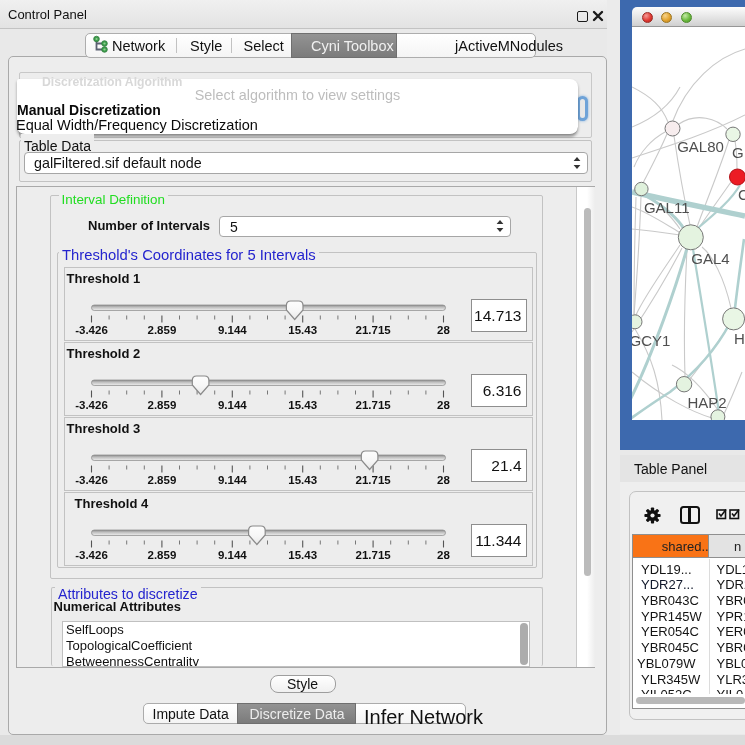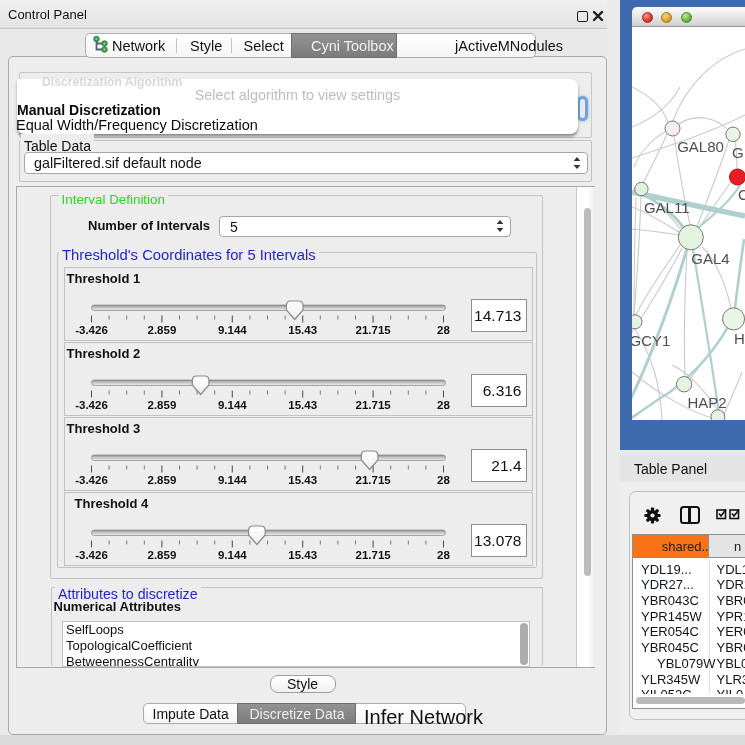--- a/index.html
+++ b/index.html
@@ -254,21 +254,21 @@
     <line x1="361.9" y1="48.5" x2="361.9" y2="52.5" stroke="#777" stroke-width="1"></line>
     <line x1="379.5" y1="48.5" x2="379.5" y2="55.5" stroke="#555" stroke-width="1.1"></line>
     <text x="27.5" y="66.5" text-anchor="middle" font-size="11.5" font-weight="bold" fill="#111" font-family="Liberation Sans, sans-serif">-3.426</text>
     <text x="97.9" y="66.5" text-anchor="middle" font-size="11.5" font-weight="bold" fill="#111" font-family="Liberation Sans, sans-serif">2.859</text>
     <text x="168.3" y="66.5" text-anchor="middle" font-size="11.5" font-weight="bold" fill="#111" font-family="Liberation Sans, sans-serif">9.144</text>
     <text x="238.7" y="66.5" text-anchor="middle" font-size="11.5" font-weight="bold" fill="#111" font-family="Liberation Sans, sans-serif">15.43</text>
     <text x="309.1" y="66.5" text-anchor="middle" font-size="11.5" font-weight="bold" fill="#111" font-family="Liberation Sans, sans-serif">21.715</text>
     <text x="379.5" y="66.5" text-anchor="middle" font-size="11.5" font-weight="bold" fill="#111" font-family="Liberation Sans, sans-serif">28</text>
     <path d="M 184.6 43 L 184.6 38.5 Q 184.6 34 188.9 34 L 196.9 34 Q 201.2 34 201.2 38.5 L 201.2 43 L 192.9 52.5 Z" fill="url(#th3)" stroke="#8A8A8A" stroke-width="1.2"></path>
   </svg>
-<div class="vbox" style="top:523.5px;">13.078</div>
+<div class="vbox" style="top:523.5px;">11.344</div>
 
 <div class="abs" style="left:51px;top:587px;width:491.5px;height:79px;border:1px solid #C2C2C2;border-radius:2px;border-bottom:none;"></div>
 <div class="fsT" style="left:55px;top:582px;color:#2424CE;font-size:14.2px;">Attributes to discretize</div>
 <div class="abs" style="left:53.5px;top:599px;font-size:13px;font-weight:bold;color:#111;">Numerical Attributes</div>
 <div class="abs" style="left:62px;top:621px;width:468px;height:46px;background:#fff;border:1px solid #C0C0C0;overflow:hidden;">
   <div style="padding:0 0 0 3px;font-size:13px;color:#111;line-height:15.8px;">SelfLoops<br>TopologicalCoefficient<br>BetweennessCentrality<br>NeighborhoodConnectivity</div>
 </div>
 <div class="abs" style="left:519.5px;top:623px;width:8px;height:42px;background:#ACACAC;border-radius:4px;"></div>
 
 <div class="abs" style="left:269.5px;top:674.5px;width:66px;height:18.5px;background:linear-gradient(#FFFFFF,#F0F0F0);border:1px solid #9E9E9E;border-radius:8px;text-align:center;font-size:14px;color:#111;line-height:17px;">Style</div>
@@ -387,21 +387,21 @@
   <div style="position:absolute;left:8px;top:42.7px;font-size:13px;color:#0f172a;white-space:nowrap;">YDR27...</div>
   <div style="position:absolute;left:83.5px;top:42.7px;font-size:13px;color:#141414;white-space:nowrap;">YDR2</div>
   <div style="position:absolute;left:8px;top:58.5px;font-size:13px;color:#141414;white-space:nowrap;">YBR043C</div>
   <div style="position:absolute;left:83.5px;top:58.5px;font-size:13px;color:#141414;white-space:nowrap;">YBR0</div>
   <div style="position:absolute;left:8px;top:74.2px;font-size:13px;color:#141414;white-space:nowrap;">YPR145W</div>
   <div style="position:absolute;left:83.5px;top:74.2px;font-size:13px;color:#141414;white-space:nowrap;">YPR1</div>
   <div style="position:absolute;left:8px;top:89.9px;font-size:13px;color:#141414;white-space:nowrap;">YER054C</div>
   <div style="position:absolute;left:83.5px;top:89.9px;font-size:13px;color:#141414;white-space:nowrap;">YER0</div>
   <div style="position:absolute;left:8px;top:105.6px;font-size:13px;color:#141414;white-space:nowrap;">YBR045C</div>
   <div style="position:absolute;left:83.5px;top:105.6px;font-size:13px;color:#141414;white-space:nowrap;">YBR0</div>
-  <div style="position:absolute;left:24px;top:121.4px;font-size:13px;color:#141414;white-space:nowrap;">YBL079W</div>
+  <div style="position:absolute;left:4px;top:121.4px;font-size:13px;color:#141414;white-space:nowrap;">YBL079W</div>
   <div style="position:absolute;left:83.5px;top:121.4px;font-size:13px;color:#141414;white-space:nowrap;">YBL0</div>
   <div style="position:absolute;left:8px;top:137.1px;font-size:13px;color:#141414;white-space:nowrap;">YLR345W</div>
   <div style="position:absolute;left:83.5px;top:137.1px;font-size:13px;color:#141414;white-space:nowrap;">YLR3</div>
   <div style="position:absolute;left:8px;top:152.8px;font-size:13px;color:#141414;white-space:nowrap;">YIL052C</div>
   <div style="position:absolute;left:83.5px;top:152.8px;font-size:13px;color:#141414;white-space:nowrap;">YIL0</div>
   <div style="position:absolute;left:0;top:159.5px;width:114px;height:15.5px;background:#FFFFFF;"></div>
   <div style="position:absolute;left:2.5px;top:162.3px;width:109px;height:7.5px;background:#B9B9B9;border-radius:4px;"></div>
 </div>
 <div class="abs" style="left:0;top:734.5px;width:745px;height:10.5px;background:#DBDBDB;"></div>
 

